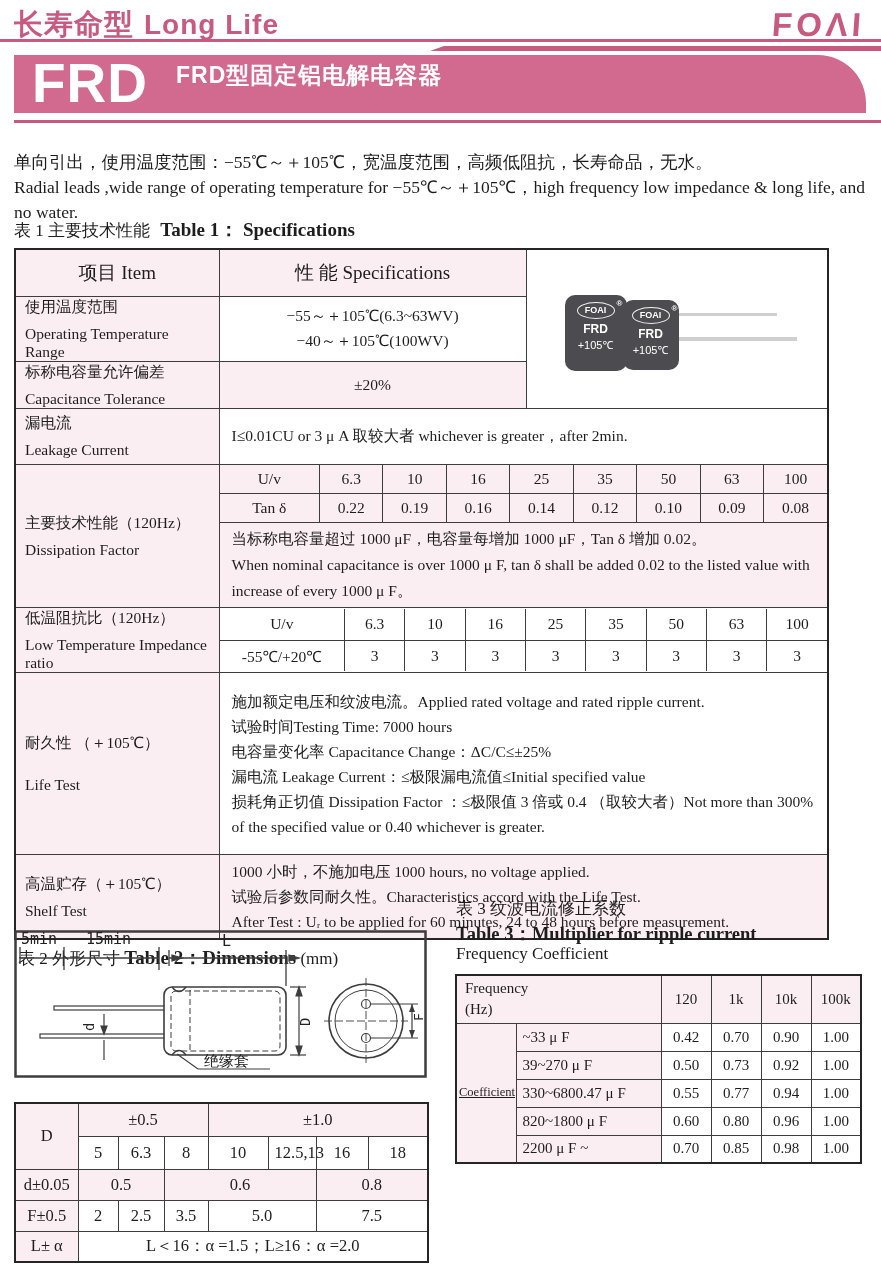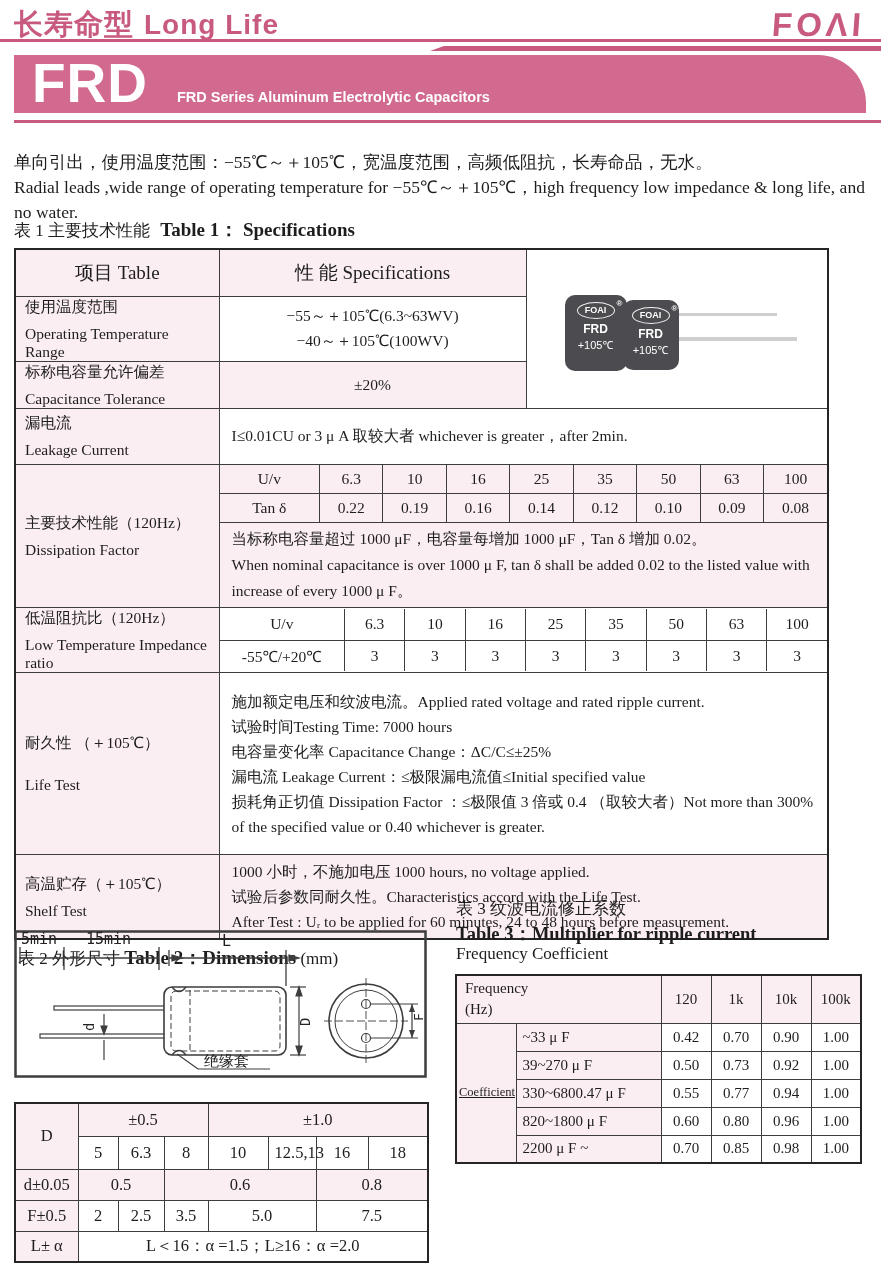--- a/index.html
+++ b/index.html
@@ -81,21 +81,21 @@
 
 <div class="hdr-title">
   <span>长寿命型</span><span class="en">Long Life</span>
 </div>
 <div class="logo">FOΛI</div>
 <div class="ruleA"></div>
 <div class="ruleB"></div>
 
 <div class="banner">
   <div class="series">FRD</div>
-  <div class="t-en">FRD Series Aluminum Electrolytic Capacitors</div>
+  <div class="t-cn">FRD型固定铝电解电容器</div>
 </div>
 <div class="ruleC"></div>
 
 <div class="intro">
   <div>单向引出，使用温度范围：−55℃～＋105℃，宽温度范围，高频低阻抗，长寿命品，无水。</div>
   <div>Radial leads ,wide range of operating temperature for −55℃～＋105℃，high frequency low impedance &amp; long life, and no water.</div>
 </div>
 
 <div class="t1-title">
   <span>表 1 主要技术性能</span>
@@ -103,21 +103,21 @@
 </div>
 
 <table class="t1 outer">
   <colgroup>
       <col style="width:204px">
       <col style="width:307px">
       <col style="width:302px">
     </colgroup>
   <tbody>
       <tr>
-    <td class="pink hcell" style="height:47px">项目 Table</td>
+    <td class="pink hcell" style="height:47px">项目 Item</td>
     <td class="pink hcell">性 能 Specifications</td>
     <td class="photoCell" rowspan="3">
       <div class="cap" style="left:96px;top:50px;width:56px;height:70px;">
         <div class="oval"><span>FOAI</span><span class="reg">®</span></div>
         <div class="ser">FRD</div>
         <div class="tmp">+105℃</div>
       </div>
       <div class="cap" style="left:38px;top:45px;width:62px;height:76px;">
         <div class="oval"><span>FOAI</span><span class="reg">®</span></div>
         <div class="ser">FRD</div>

